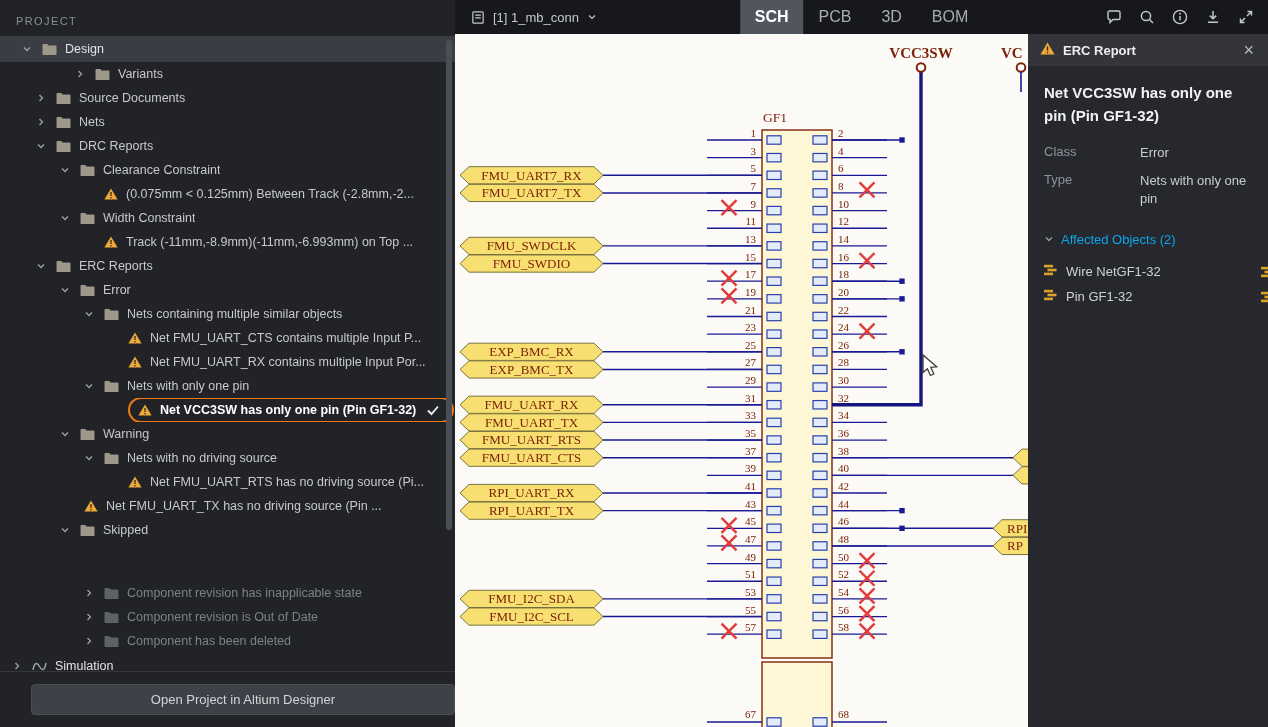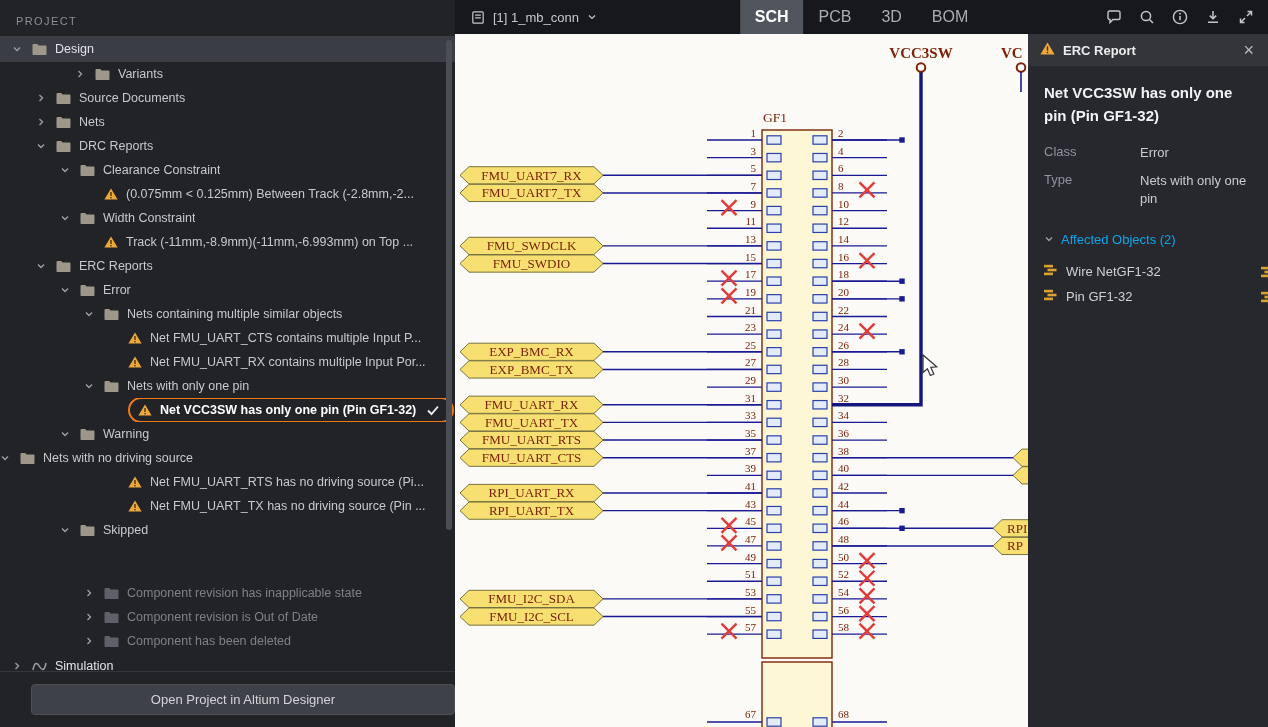--- a/index.html
+++ b/index.html
@@ -63,21 +63,21 @@
   .st.pwr{font-size:15px;font-weight:bold}
 </style>
 </head>
 <body>
 
 <div id="app">
 
   <aside class="sidebar">
     <div class="sb-header">PROJECT</div>
     <div class="tree" id="tree">
-        <div class="trow hl top" style="padding-left: 12px; text-align: center;">
+        <div class="trow hl top" style="padding-left: 22px; text-align: center;">
           <span class="tw">
             <svg width="10" height="10" viewBox="0 0 10 10">
               <path d="M2 3.5 L5 6.5 L8 3.5" fill="none" stroke="#9a9da2" stroke-width="1.4"></path>
             </svg>
           </span>
           <span class="ticon">
             <svg width="15" height="13" viewBox="0 0 15 13">
               <path d="M0.5 2 C0.5 1.4 1 1 1.5 1 H5.2 L6.6 2.6 H13.5 C14 2.6 14.5 3 14.5 3.6 V11 C14.5 11.6 14 12 13.5 12 H1.5 C1 12 0.5 11.6 0.5 11 Z" fill="#9d9889"></path>
             </svg>
           </span>
@@ -281,21 +281,21 @@
               <path d="M2 3.5 L5 6.5 L8 3.5" fill="none" stroke="#9a9da2" stroke-width="1.4"></path>
             </svg>
           </span>
           <span class="ticon">
             <svg width="15" height="13" viewBox="0 0 15 13">
               <path d="M0.5 2 C0.5 1.4 1 1 1.5 1 H5.2 L6.6 2.6 H13.5 C14 2.6 14.5 3 14.5 3.6 V11 C14.5 11.6 14 12 13.5 12 H1.5 C1 12 0.5 11.6 0.5 11 Z" fill="#9d9889"></path>
             </svg>
           </span>
           <span class="tlabel">Warning</span>
         </div>
-        <div class="trow" style="">
+        <div class="trow" style="padding-left: 84px;">
           <span class="tw">
             <svg width="10" height="10" viewBox="0 0 10 10">
               <path d="M2 3.5 L5 6.5 L8 3.5" fill="none" stroke="#9a9da2" stroke-width="1.4"></path>
             </svg>
           </span>
           <span class="ticon">
             <svg width="15" height="13" viewBox="0 0 15 13">
               <path d="M0.5 2 C0.5 1.4 1 1 1.5 1 H5.2 L6.6 2.6 H13.5 C14 2.6 14.5 3 14.5 3.6 V11 C14.5 11.6 14 12 13.5 12 H1.5 C1 12 0.5 11.6 0.5 11 Z" fill="#9d9889"></path>
             </svg>
           </span>
@@ -305,21 +305,21 @@
           <span class="tw"></span>
           <span class="ticon">
             <svg width="14" height="12" viewBox="0 0 14 12">
               <path d="M7 0.5 L13.6 11.5 H0.4 Z" fill="#eda93a"></path>
               <rect x="6.35" y="4" width="1.3" height="4" fill="#3a2c12"></rect>
               <rect x="6.35" y="9" width="1.3" height="1.4" fill="#3a2c12"></rect>
             </svg>
           </span>
           <span class="tlabel">Net FMU_UART_RTS has no driving source (Pi...</span>
         </div>
-        <div class="trow" style="padding-left: 108px;">
+        <div class="trow" style="padding-left: 64px;">
           <span class="tw"></span>
           <span class="ticon">
             <svg width="14" height="12" viewBox="0 0 14 12">
               <path d="M7 0.5 L13.6 11.5 H0.4 Z" fill="#eda93a"></path>
               <rect x="6.35" y="4" width="1.3" height="4" fill="#3a2c12"></rect>
               <rect x="6.35" y="9" width="1.3" height="1.4" fill="#3a2c12"></rect>
             </svg>
           </span>
           <span class="tlabel">Net FMU_UART_TX has no driving source (Pin ...</span>
         </div>

